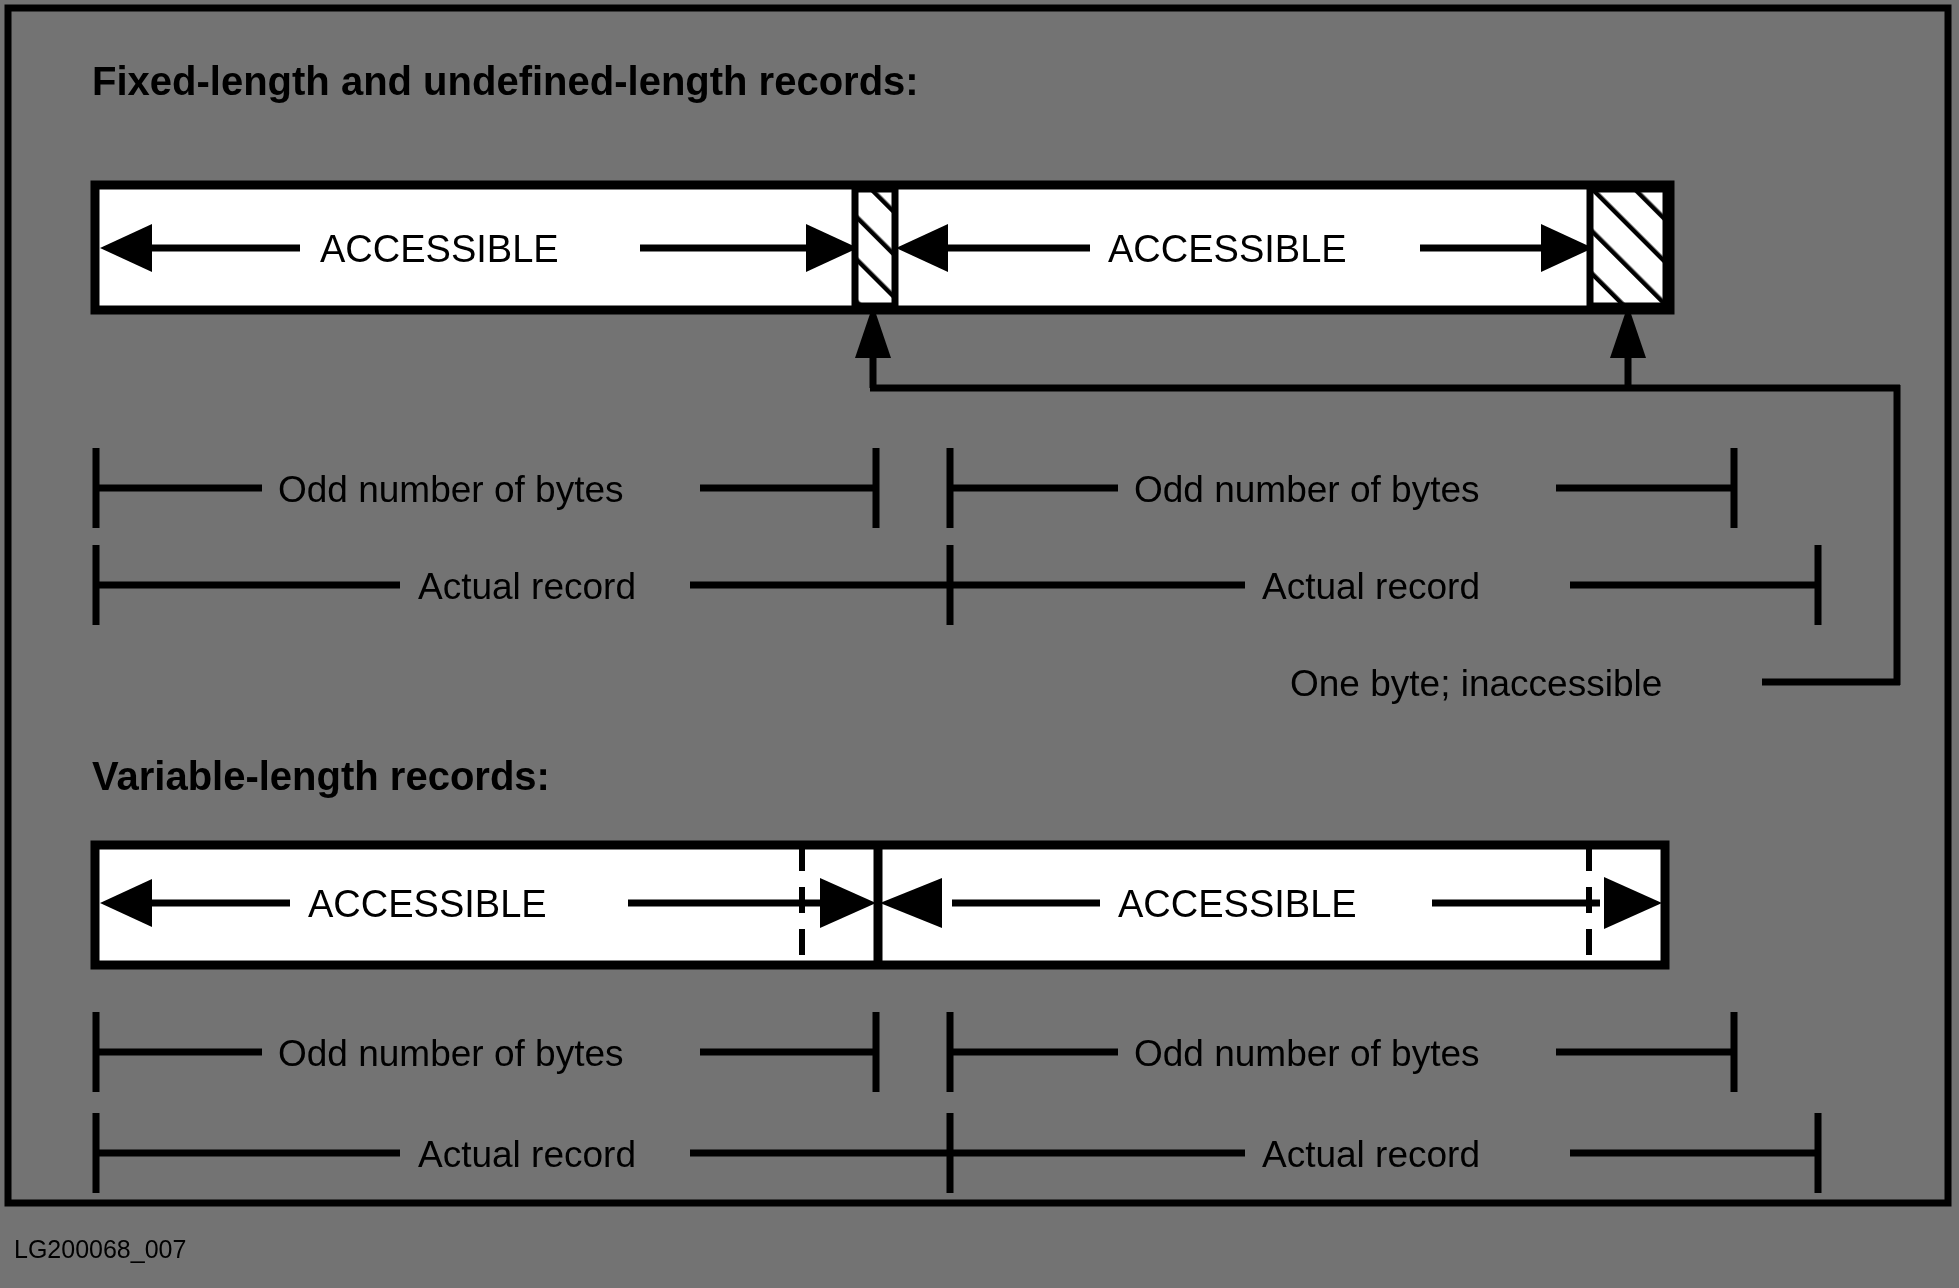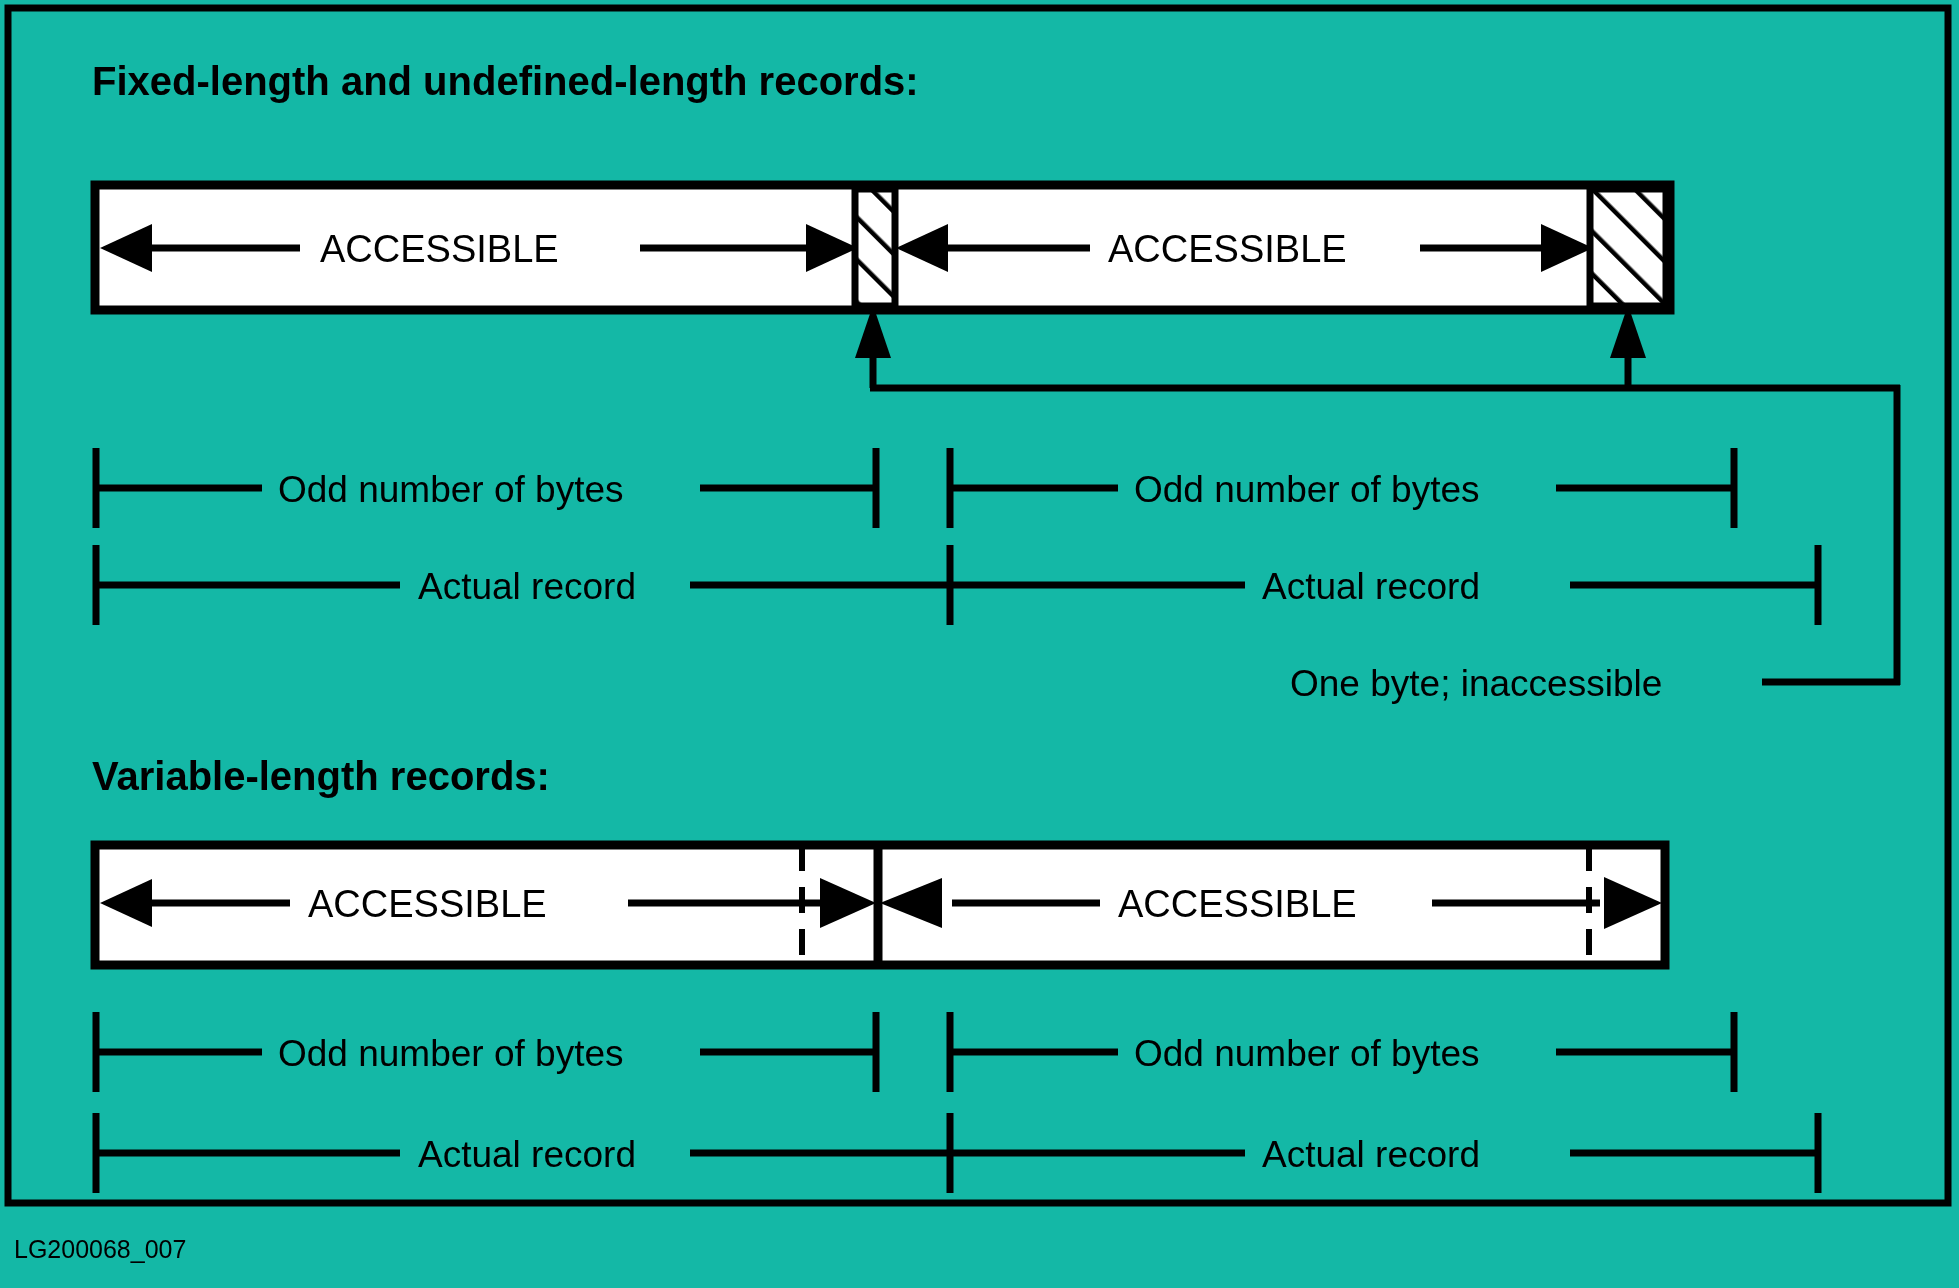--- a/index.html
+++ b/index.html
@@ -7,21 +7,21 @@
     padding: 0;
     background: #ffffff;
   }
   body {
     font-family: "Liberation Sans", sans-serif;
   }
   #page {
     position: relative;
     width: 1959px;
     height: 1288px;
-    background: #14b8a6;
+    background: #737373;
     overflow: hidden;
   }
   #diagram-svg {
     position: absolute;
     left: 0;
     top: 0;
     width: 1959px;
     height: 1288px;
     display: block;
   }

